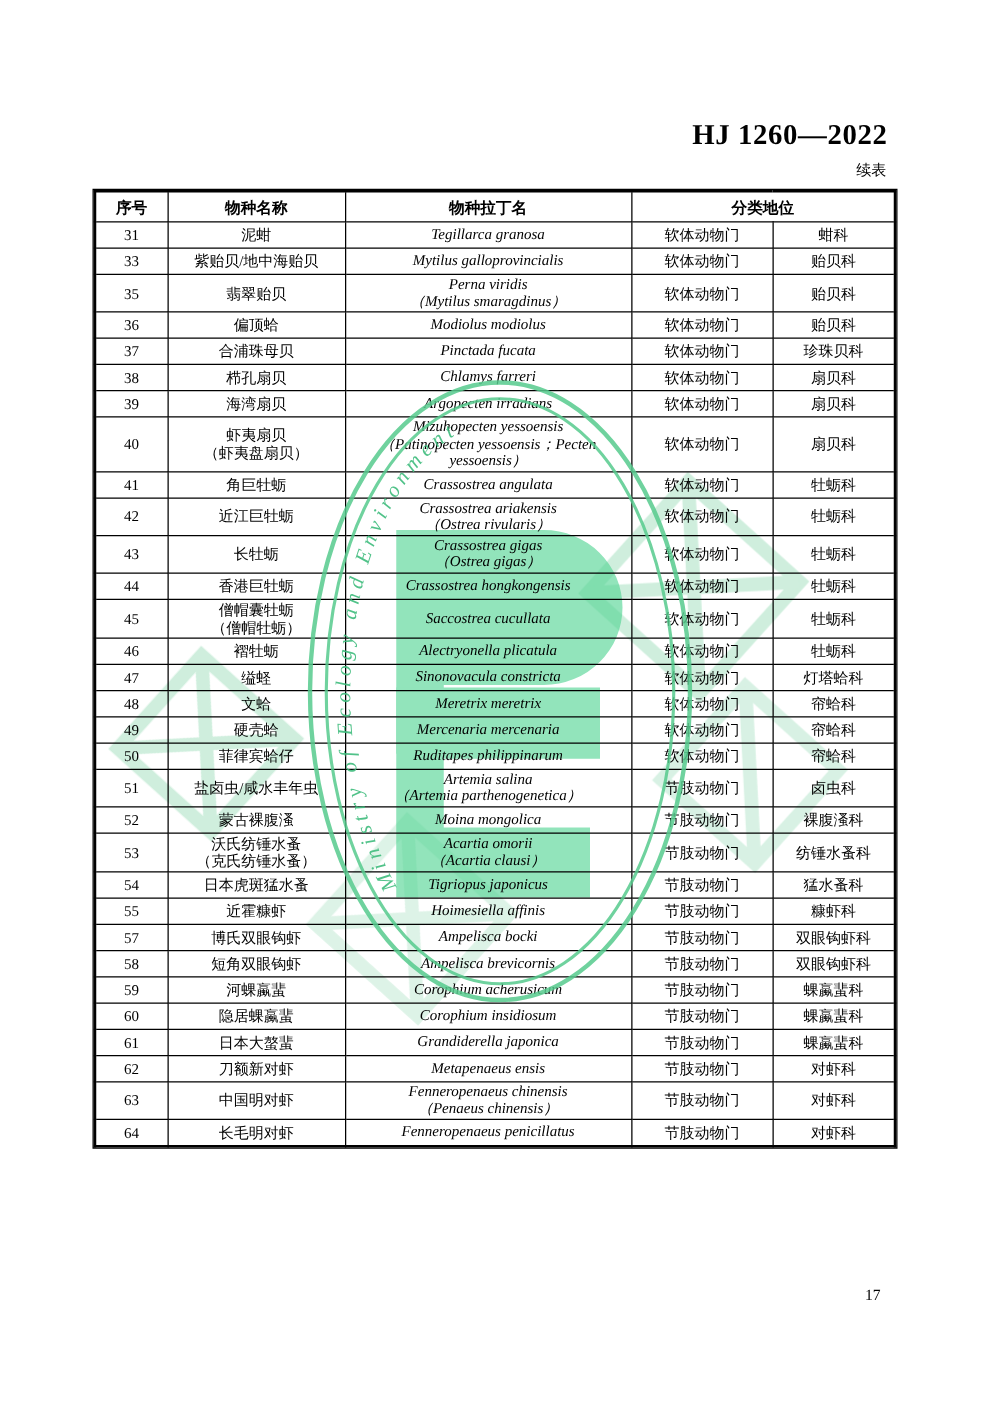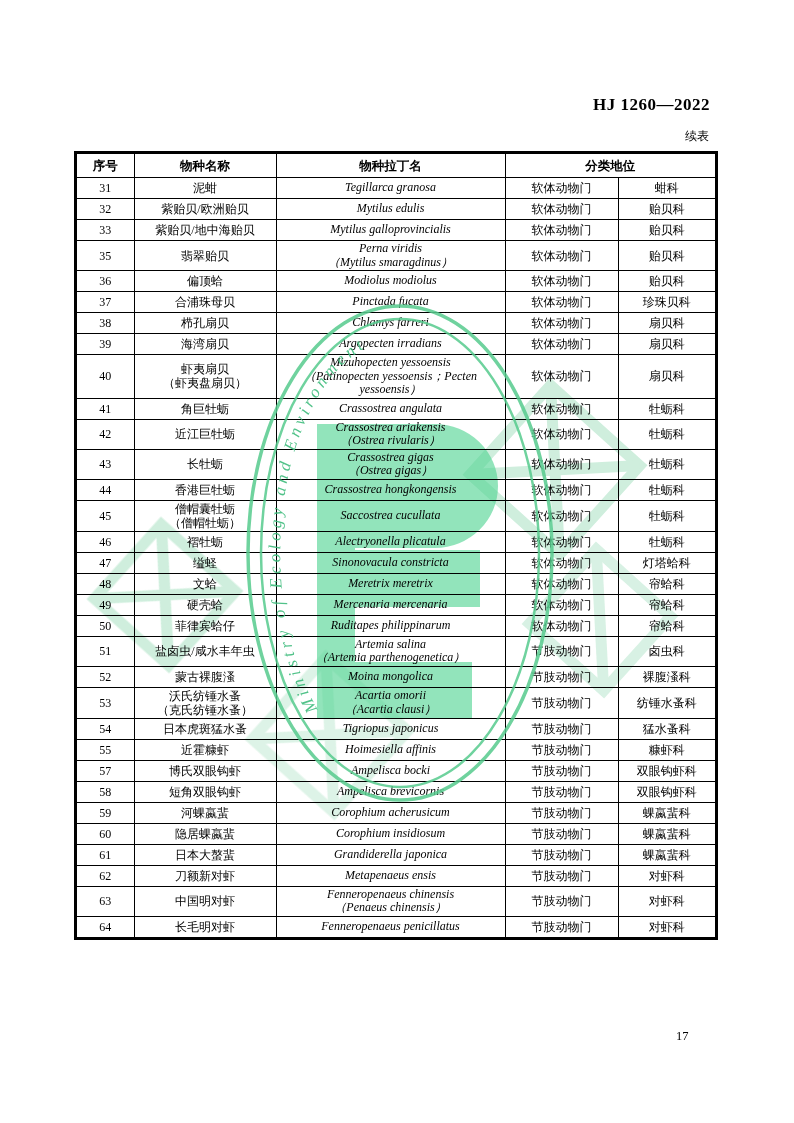--- a/index.html
+++ b/index.html
@@ -2,21 +2,21 @@
 <html><head>
 <meta charset="utf-8">
 <style>
   html,body{margin:0;padding:0;}
   body{
     width:794px;height:1123px;position:relative;background:#ffffff;
     font-family:"Liberation Serif",serif;color:#000;overflow:hidden;
   }
   .doc-code{
     position:absolute;top:95px;left:0;width:710px;text-align:right;
-    font-size:17px;font-weight:bold;letter-spacing:.5px;
+    font-size:23px;font-weight:bold;letter-spacing:.5px;
     font-family:"Liberation Serif",serif;
   }
   .cont-label{
     position:absolute;top:128px;left:0;width:709px;text-align:right;
     font-size:12px;font-family:"Liberation Serif",serif;
   }
   .species-table{
     position:absolute;left:75px;top:152px;width:640px;
     border-collapse:collapse;table-layout:fixed;
     background:transparent;z-index:1;
@@ -35,21 +35,21 @@
   .species-table td{height:18px;}
   .latin{font-style:italic;font-family:"Liberation Serif",serif;line-height:13.5px;}
   .cjk{line-height:14px;}
   .wm-under,.wm-over{
     position:absolute;top:0;left:0;width:794px;height:1123px;
     pointer-events:none;
   }
   .wm-under{z-index:0;}
   .wm-over{z-index:2;}
   .page-num{
-    position:absolute;top:1029px;left:676px;font-size:12.5px;
+    position:absolute;top:1029px;left:692px;font-size:12.5px;
     font-family:"Liberation Serif",serif;z-index:3;
   }
 </style>
 </head>
 <body>
 
 <svg class="wm-under" viewBox="0 0 794 1123">
 
   <g stroke="#bfe9d2" stroke-width="11" fill="none" opacity="0.75">
     <g transform="rotate(42 555 470)">
@@ -108,37 +108,20 @@
         </td>
         <td class="cjk">
           <div class="cjk">软体动物门</div>
         </td>
         <td class="cjk">
           <div class="cjk">蚶科</div>
         </td>
       </tr>
       <tr>
         <td class="num">
-          <div class="num">32</div>
-        </td>
-        <td class="cjk">
-          <div class="cjk">紫贻贝/欧洲贻贝</div>
-        </td>
-        <td class="latin">
-          <div class="latin">Mytilus edulis</div>
-        </td>
-        <td class="cjk">
-          <div class="cjk">软体动物门</div>
-        </td>
-        <td class="cjk">
-          <div class="cjk">贻贝科</div>
-        </td>
-      </tr>
-      <tr>
-        <td class="num">
           <div class="num">33</div>
         </td>
         <td class="cjk">
           <div class="cjk">紫贻贝/地中海贻贝</div>
         </td>
         <td class="latin">
           <div class="latin">Mytilus galloprovincialis</div>
         </td>
         <td class="cjk">
           <div class="cjk">软体动物门</div>

